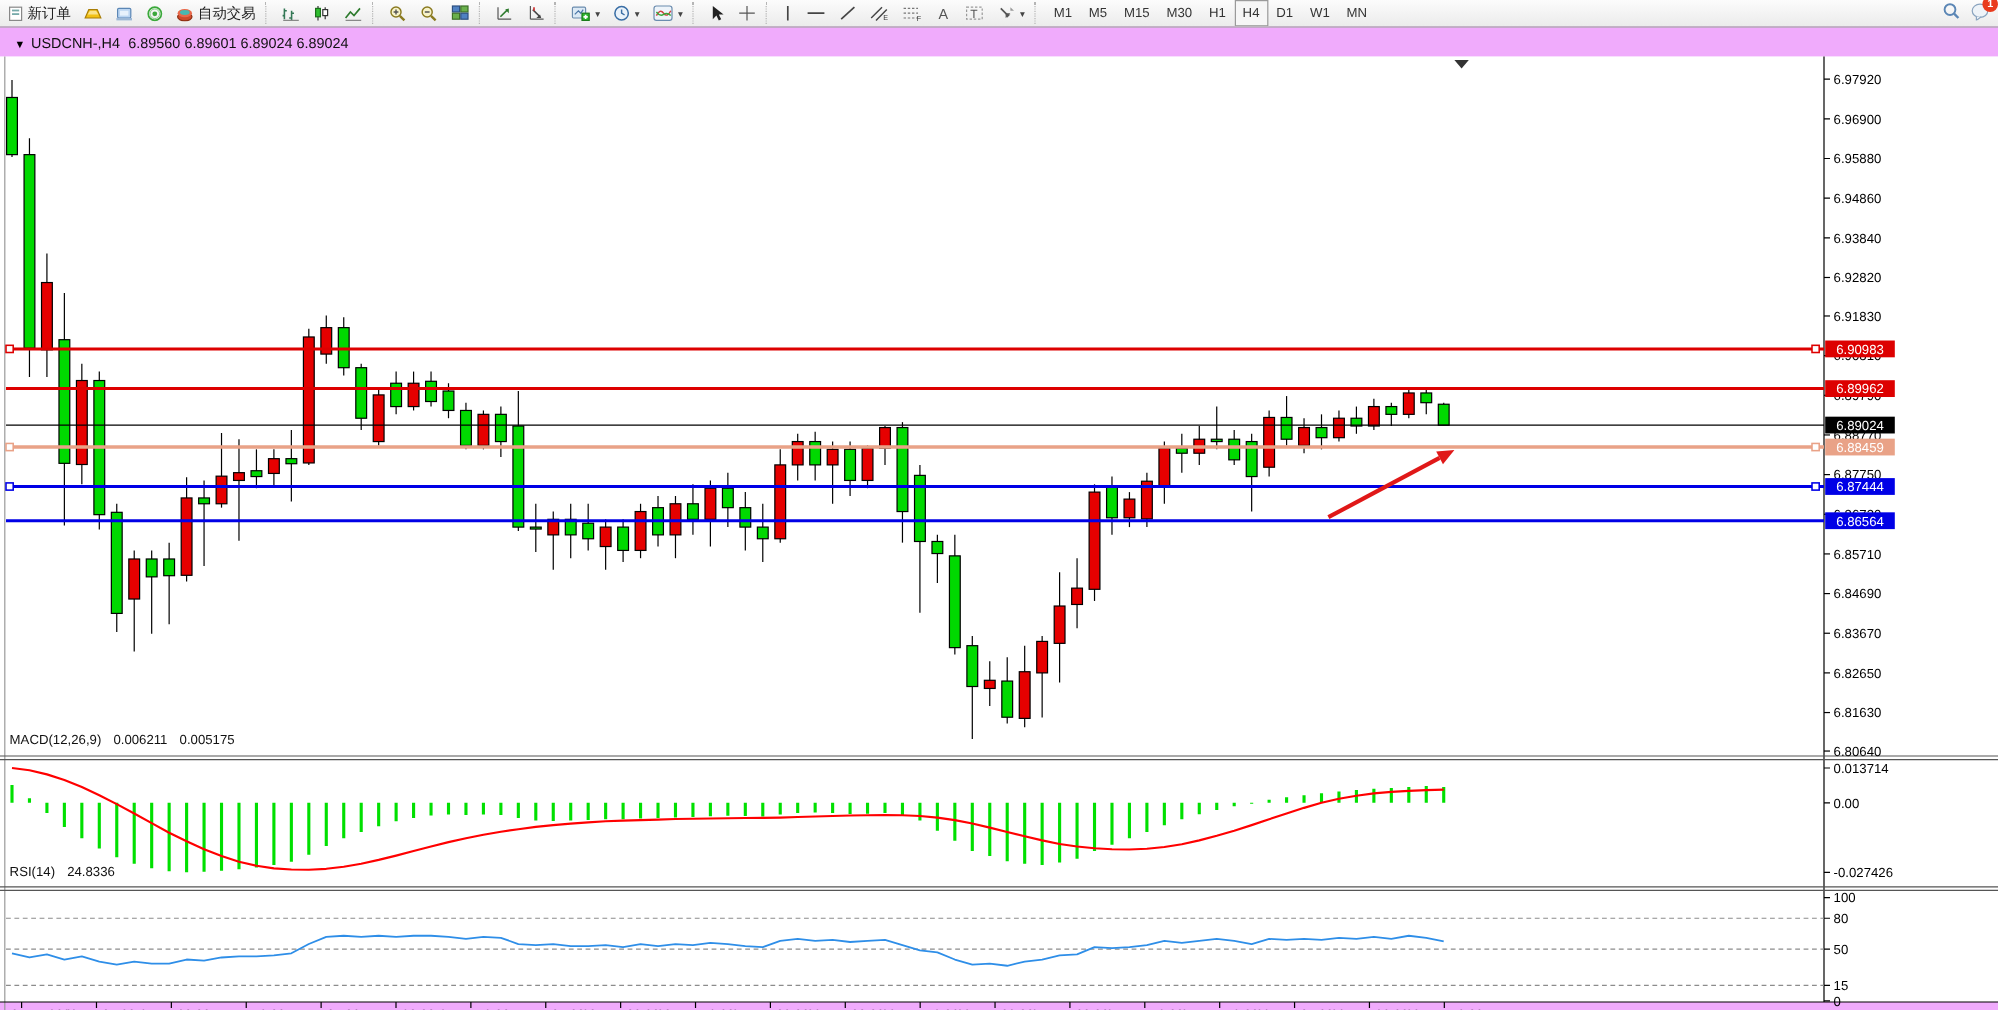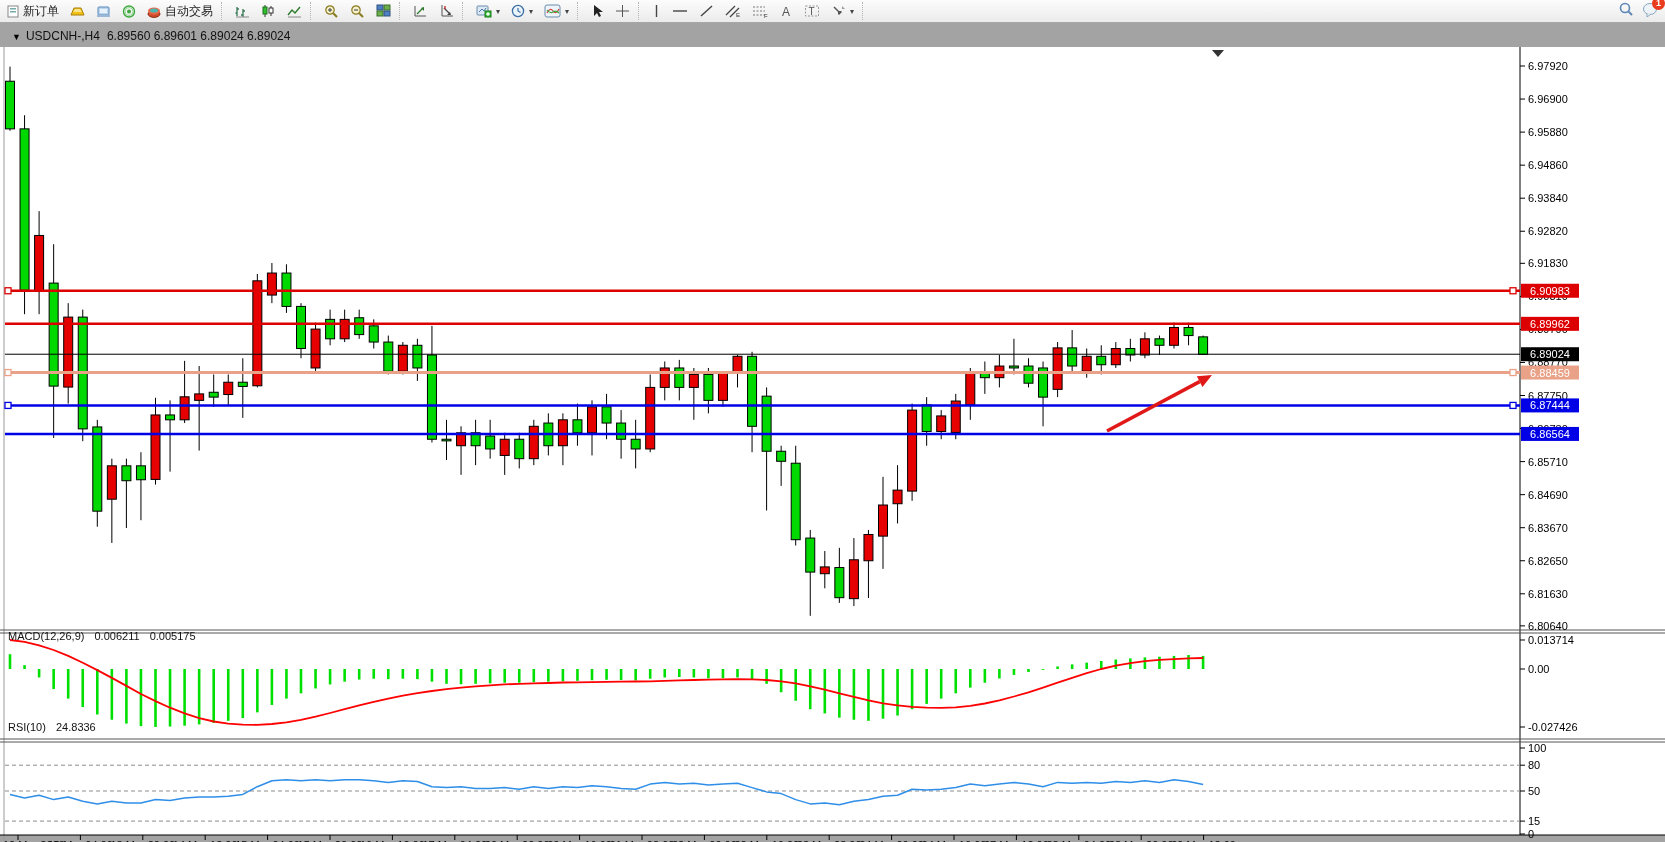--- a/index.html
+++ b/index.html
@@ -1,36 +1,36 @@
 <!DOCTYPE html>
 <html><head>
 <meta charset="utf-8">
 <style>
   html,body{margin:0;padding:0;width:1665px;height:842px;overflow:hidden;
     font-family:"Liberation Sans",sans-serif;background:#f0f0f0;}
-  #stage{position:relative;width:1665px;height:842px;background:#a3a3a3;}
+  #stage{position:relative;width:1665px;height:842px;background:#f0abfc;}
   
   #toolbar{position:absolute;left:0;top:0;width:1665px;height:23px;
     background:linear-gradient(#fcfcfc,#ebebeb);border-bottom:1px solid #a6a6a6;
     display:flex;align-items:center;gap:1px;padding-left:2px;box-sizing:border-box;z-index:5;}
   .tbtn{height:20px;display:flex;align-items:center;gap:3px;padding:0 4px;
     font-size:12px;color:#222;border:1px solid transparent;border-radius:2px;}
   .tbtn svg{display:block}
   .sep{width:5px;height:18px;border-left:1px dotted #b5b5b5;margin:0 2px;}
   .drop{font-size:8px;color:#444;margin-left:1px;}
   .tf{font-size:11px;color:#333;padding:3px 6px;height:14px;line-height:14px;border:1px solid transparent;}
   .tf.active{background:#f6f6f6;border:1px solid #9a9a9a;}
   #tb-right{position:absolute;right:6px;top:1px;display:flex;align-items:center;gap:8px;}
   #chat-badge{position:absolute;right:-6px;top:-4px;width:13px;height:13px;border-radius:50%;
     background:#e93c1e;color:#fff;font-size:9px;font-weight:bold;text-align:center;line-height:13px;}
   
   .ovl{position:absolute;z-index:3;color:#111;white-space:nowrap;text-align:center;}
   #symtitle{left:12px;top:29px;font-size:12px;}
   #symtitle .tri{font-size:9px;margin-right:5px;color:#000;}
-  #macd-label{left:8px;top:611px;font-size:11px;margin-top:19px;}
+  #macd-label{left:8px;top:611px;font-size:11px;}
   #rsi-label{left:8px;top:721px;font-size:11px;}
   .vgap{margin-left:7px;}
   svg#chart{position:absolute;left:0;top:0;z-index:1;}
 </style>
 </head>
 <body>
 
 <div id="stage">
 
   <div id="toolbar">
@@ -266,20 +266,31 @@
         <svg width="15" height="14">
             <path d="M3 3 L8 8" stroke="#555" stroke-width="1.4"></path>
             <polygon points="9,9 5,9 9,5" fill="#555" transform="rotate(180 7.5 7.5) translate(-1 -1)"></polygon>
             <polygon points="8,8 11,8 8,11" fill="#555"></polygon>
             <polygon points="11,2 14,5 11,5" fill="#999"></polygon>
           </svg>
       </span>
         <span class="drop">▾</span>
     </div>
     <div class="sep"></div>
+    <div id="tf-group" style="display: flex;">
+        <div class="tf">M1</div>
+        <div class="tf">M5</div>
+        <div class="tf">M15</div>
+        <div class="tf">M30</div>
+        <div class="tf">H1</div>
+        <div class="tf active">H4</div>
+        <div class="tf">D1</div>
+        <div class="tf">W1</div>
+        <div class="tf">MN</div>
+      </div>
     <div id="tb-right">
       <span>
         <svg width="16" height="16">
             <circle cx="7" cy="7" r="4.5" fill="none" stroke="#5b86b5" stroke-width="1.6"></circle>
             <line x1="10.4" y1="10.4" x2="14" y2="14" stroke="#5b86b5" stroke-width="2"></line>
           </svg>
       </span>
       <span style="position:relative">
         <svg width="17" height="16">
             <ellipse cx="8" cy="8" rx="6.5" ry="5.5" fill="#eef3f8" stroke="#8aa4bf"></ellipse>
@@ -292,21 +303,21 @@
 
   <div class="ovl" id="symtitle">
     <span class="tri">▼</span><span>USDCNH-,H4</span><span class="vgap">6.89560 6.89601 6.89024 6.89024</span>
   </div>
   <div class="ovl" id="macd-label">
     <span>MACD(12,26,9)</span>
     <span class="vgap">0.006211</span>
     <span class="vgap">0.005175</span>
   </div>
   <div class="ovl" id="rsi-label">
-    <span>RSI(10)</span>
+    <span>RSI(14)</span>
     <span class="vgap">24.8336</span>
   </div>
 
   <div style="position:absolute;inset:23px 0 0 0;">
     <svg id="chart" width="1665" height="842" viewBox="0 0 1665 842">
         <rect x="0" y="24" width="1665" height="788" fill="#fff"></rect>
         <line x1="4" y1="24" x2="4" y2="832" stroke="#9a9a9a" stroke-width="1"></line>
         <line x1="0" y1="833" x2="1665" y2="833" stroke="#b5b5b5" stroke-width="1"></line>
         <line x1="1520" y1="24" x2="1520" y2="812" stroke="#000" stroke-width="1"></line>
         <line x1="0" y1="607" x2="1665" y2="607" stroke="#555" stroke-width="1"></line>

